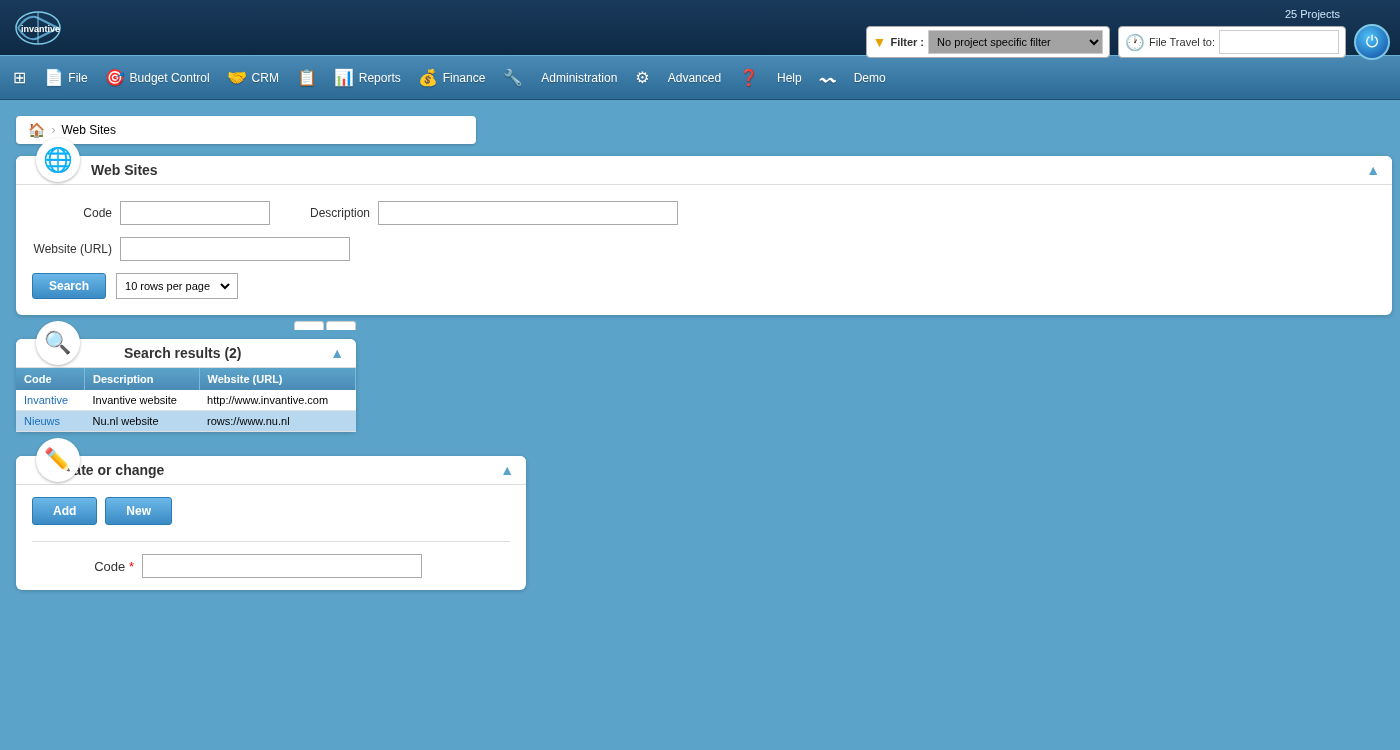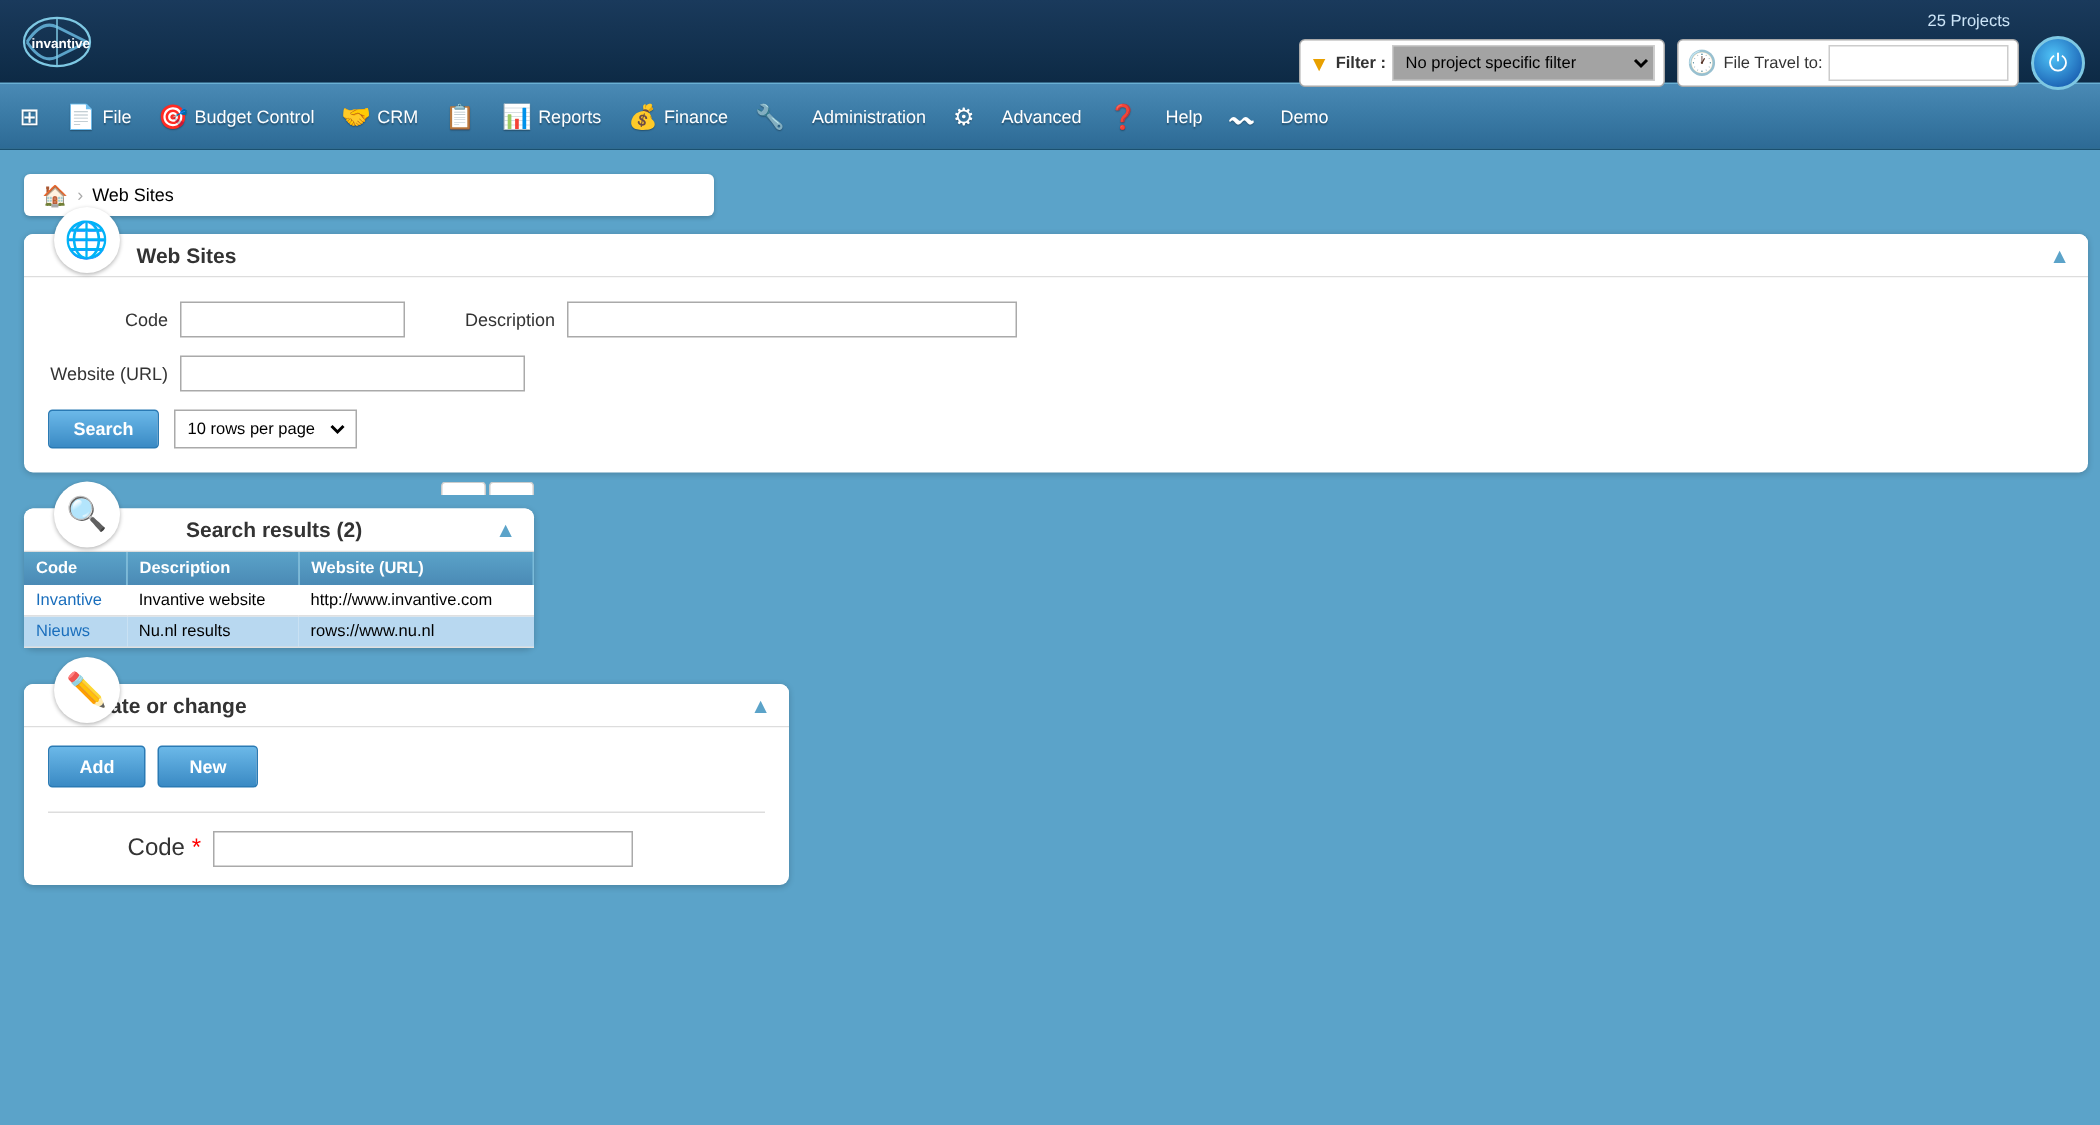--- a/index.html
+++ b/index.html
@@ -252,21 +252,21 @@
       cursor: pointer;
       height: 28px;
       min-width: 55px;
     }
     .divider { border: none; border-top: 1px solid #ddd; margin: 8px 0 12px 0; }
     .create-form { display: flex; flex-direction: column; gap: 8px; }
     .create-row {
       display: flex;
       align-items: center;
     }
-    .create-label { color: #333; font-size: 16px; min-width: 110px; text-align: right; padding-right: 8px; }
+    .create-label { color: #333; font-size: 13px; min-width: 110px; text-align: right; padding-right: 8px; }
     .required { color: red; }
     .create-input {
       border: 1px solid #aaa;
       height: 24px;
       padding: 2px 4px;
       font-size: 11px;
       width: 280px;
     }
 
     
@@ -441,21 +441,21 @@
             </tr>
           </thead>
           <tbody>
             <tr>
               <td><a class="link-cell">Invantive</a></td>
               <td>Invantive website</td>
               <td>http://www.invantive.com</td>
             </tr>
             <tr class="selected">
               <td><a class="link-cell">Nieuws</a></td>
-              <td>Nu.nl results</td>
+              <td>Nu.nl website</td>
               <td>rows://www.nu.nl</td>
             </tr>
           </tbody>
         </table>
       </div>
     </div>
   </div>
 
   <div style="position:relative; margin-left:8px; width:510px;">
     <div style="position:absolute; left:20px; top:-18px; width:44px; height:44px; background:white; border-radius:50%; display:flex; align-items:center; justify-content:center; font-size:22px; box-shadow:0 1px 3px rgba(0,0,0,0.3); z-index:10;">✏️</div>

